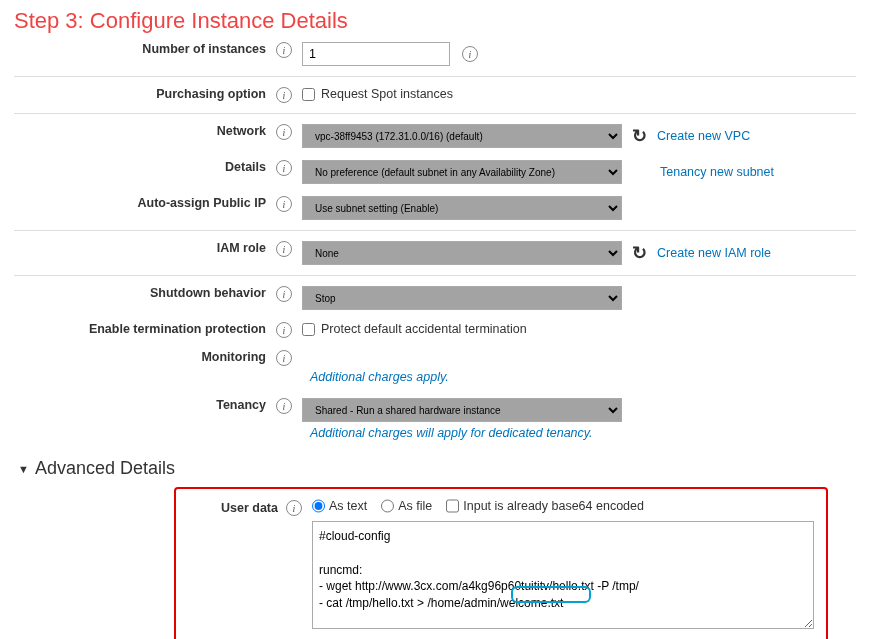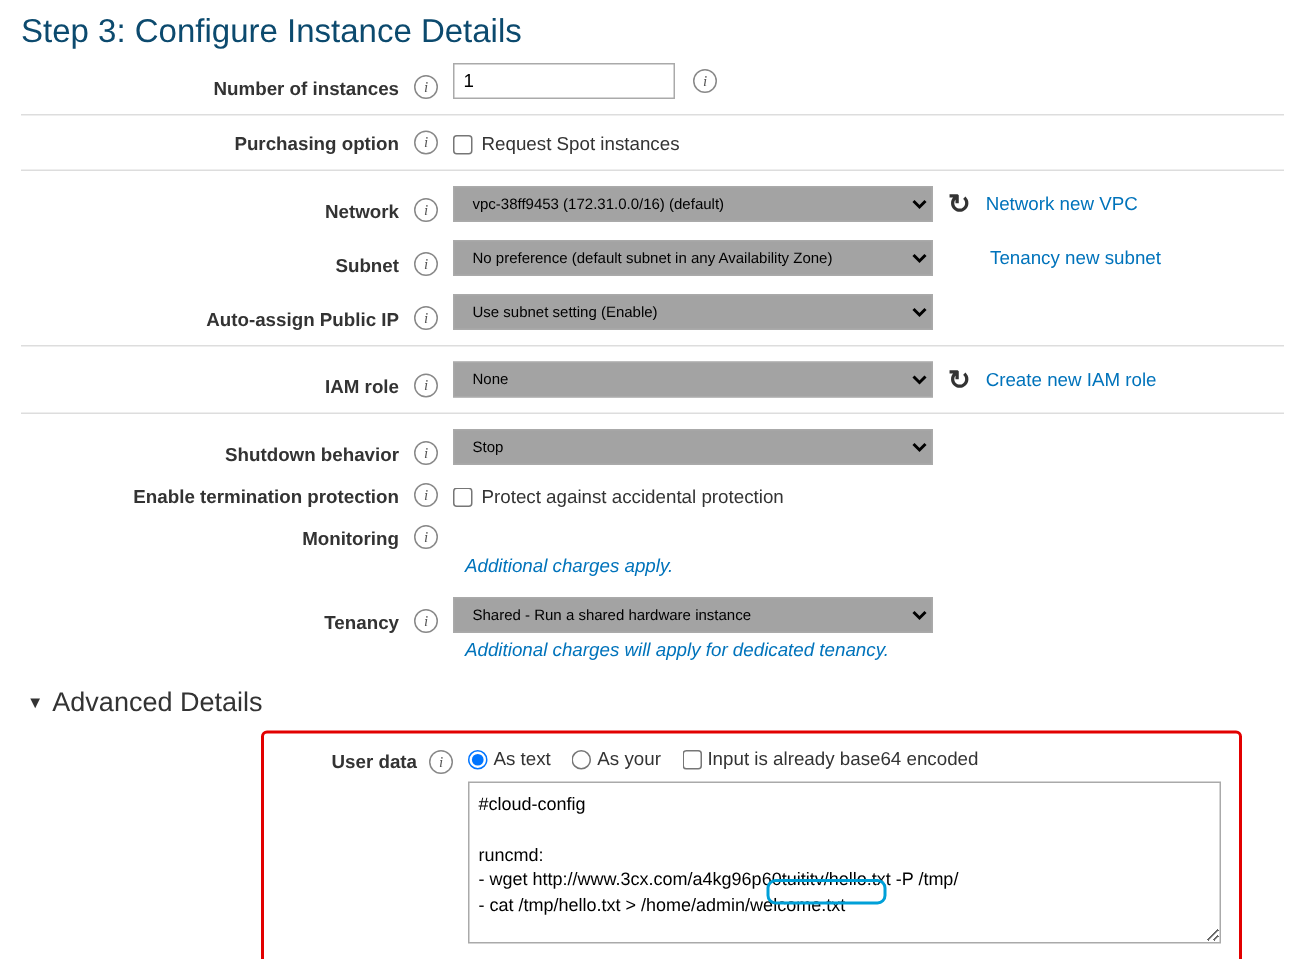--- a/index.html
+++ b/index.html
@@ -1,37 +1,37 @@
 <!DOCTYPE html>
 <html><head>
 <meta charset="utf-8">
 <style>
   * { box-sizing: border-box; margin: 0; padding: 0; }
   body { font-family: Arial, Helvetica, sans-serif; font-size: 13px; color: #333; width: 870px; background: #fff; }
   .page { padding: 8px 14px; }
-  h1 { font-size: 22px; font-weight: 400; color: #0c4a6e; margin-bottom: 2px; }
+  h1 { font-size: 22px; font-weight: 400; color: #ef4444; margin-bottom: 2px; }
   .subtitle { font-size: 12px; color: #666; margin-bottom: 12px; white-space: nowrap; overflow: hidden; }
-  .form-row { display: flex; align-items: flex-end; padding: 6px 0; }
+  .form-row { display: flex; align-items: flex-start; padding: 6px 0; }
   .form-label { width: 260px; text-align: right; font-weight: 700; font-size: 12.5px; color: #333; padding-right: 8px; }
   .info-icon { display: inline-flex; width: 16px; height: 16px; border: 1px solid #888; border-radius: 50%; align-items: center; justify-content: center; font-size: 10px; font-family: Georgia, serif; font-style: italic; color: #555; margin: 0 10px 0 2px; cursor: help; background: #fff; }
   .form-field { flex: 1; display: flex; align-items: center; gap: 10px; }
   hr { border: none; border-top: 1px solid #ddd; margin: 4px 0; }
   input[type="text"] { border: 1px solid #aaa; padding: 3px 6px; font-size: 12.5px; height: 24px; width: 148px; }
   select { border: 1px solid #aaa; background: #a3a3a3; font-size: 10px; height: 24px; padding: 2px 8px; width: 320px; }
   .link { color: #0073bb; font-size: 12.5px; cursor: pointer; }
   .refresh-icon { font-size: 18px; font-weight: 700; cursor: pointer; color: #333; }
   .checkbox-wrap { display: flex; align-items: center; gap: 6px; font-size: 12.5px; }
   .sub-link { color: #0073bb; font-size: 12.5px; margin-left: 296px; margin-top: -2px; margin-bottom: 8px; cursor: pointer; font-style: italic; }
   .section-header { display: flex; align-items: center; gap: 6px; font-size: 18px; color: #333; margin: 18px 0 8px 4px; cursor: pointer; }
   .section-header .caret { font-size: 11px; }
   .callout { border: 2px solid #e20000; border-radius: 4px; padding: 10px 12px 14px; margin: 0 28px 0 160px; }
   .ud-row { display: flex; align-items: flex-start; }
   .ud-label { width: 96px; text-align: right; font-weight: 700; font-size: 12.5px; padding-right: 6px; padding-top: 2px; }
   .ud-controls { flex: 1; }
-  .radio-row { display: flex; align-items: center; gap: 4px; font-size: 12.5px; margin-bottom: 8px; flex-wrap: wrap; }
+  .radio-row { display: flex; gap: 4px; font-size: 12.5px; margin-bottom: 8px; flex-wrap: wrap; }
   .radio-row label { margin-right: 10px; }
   textarea { width: 100%; height: 108px; border: 1px solid #aaa; font-family: Arial, sans-serif; font-size: 12px; padding: 6px; resize: both; line-height: 1.4; }
   .highlight-box { position: absolute; border: 2px solid #00a0d8; border-radius: 6px; pointer-events: none; }
   .textarea-wrap { position: relative; }
 </style>
 </head>
 <body>
 
 <div class="page">
   <h1>Step 3: Configure Instance Details</h1>
@@ -57,26 +57,26 @@
     </div>
   </div>
   <hr>
 
   <div class="form-row">
     <div class="form-label">Network</div>
     <span class="info-icon">i</span>
     <div class="form-field">
       <select><option>vpc-38ff9453 (172.31.0.0/16) (default)</option></select>
       <span class="refresh-icon">↻</span>
-      <span class="link">Network new VPC</span>
+      <span class="link">Create new VPC</span>
     </div>
   </div>
 
   <div class="form-row">
-    <div class="form-label">Subnet</div>
+    <div class="form-label">Details</div>
     <span class="info-icon">i</span>
     <div class="form-field">
       <select><option>No preference (default subnet in any Availability Zone)</option></select>
       <span style="width:18px"></span>
       <span class="link">Tenancy new subnet</span>
     </div>
   </div>
 
   <div class="form-row">
     <div class="form-label">Auto-assign Public IP</div>
@@ -105,21 +105,21 @@
       <select><option>Stop</option></select>
     </div>
   </div>
 
   <div class="form-row">
     <div class="form-label">Enable termination protection</div>
     <span class="info-icon">i</span>
     <div class="form-field">
       <label class="checkbox-wrap">
         <input type="checkbox" style="">
-        <span>Protect against accidental protection</span>
+        <span>Protect default accidental termination</span>
       </label>
     </div>
   </div>
 
   <div class="form-row">
     <div class="form-label">Monitoring</div>
     <span class="info-icon">i</span>
   </div>
   <div class="sub-link">Additional charges apply.</div>
 
@@ -139,21 +139,21 @@
 
   <div class="callout">
     <div class="ud-row">
       <div class="ud-label">User data</div>
       <span class="info-icon" style="margin-top:1px">i</span>
       <div class="ud-controls">
         <div class="radio-row">
           <input type="radio" name="ud" checked="" style="">
           <label>As text</label>
           <input type="radio" name="ud" style="">
-          <label>As your</label>
+          <label>As file</label>
           <input type="checkbox" style="">
           <label>Input is already base64 encoded</label>
         </div>
         <div class="textarea-wrap">
           <textarea style="">#cloud-config
 
 runcmd:
 - wget http://www.3cx.com/a4kg96p60tuititv/hello.txt -P /tmp/
 - cat /tmp/hello.txt &gt; /home/admin/welcome.txt</textarea>
           <div class="highlight-box" style="left:199px; top:65px; width:80px; height:17px;"></div>

